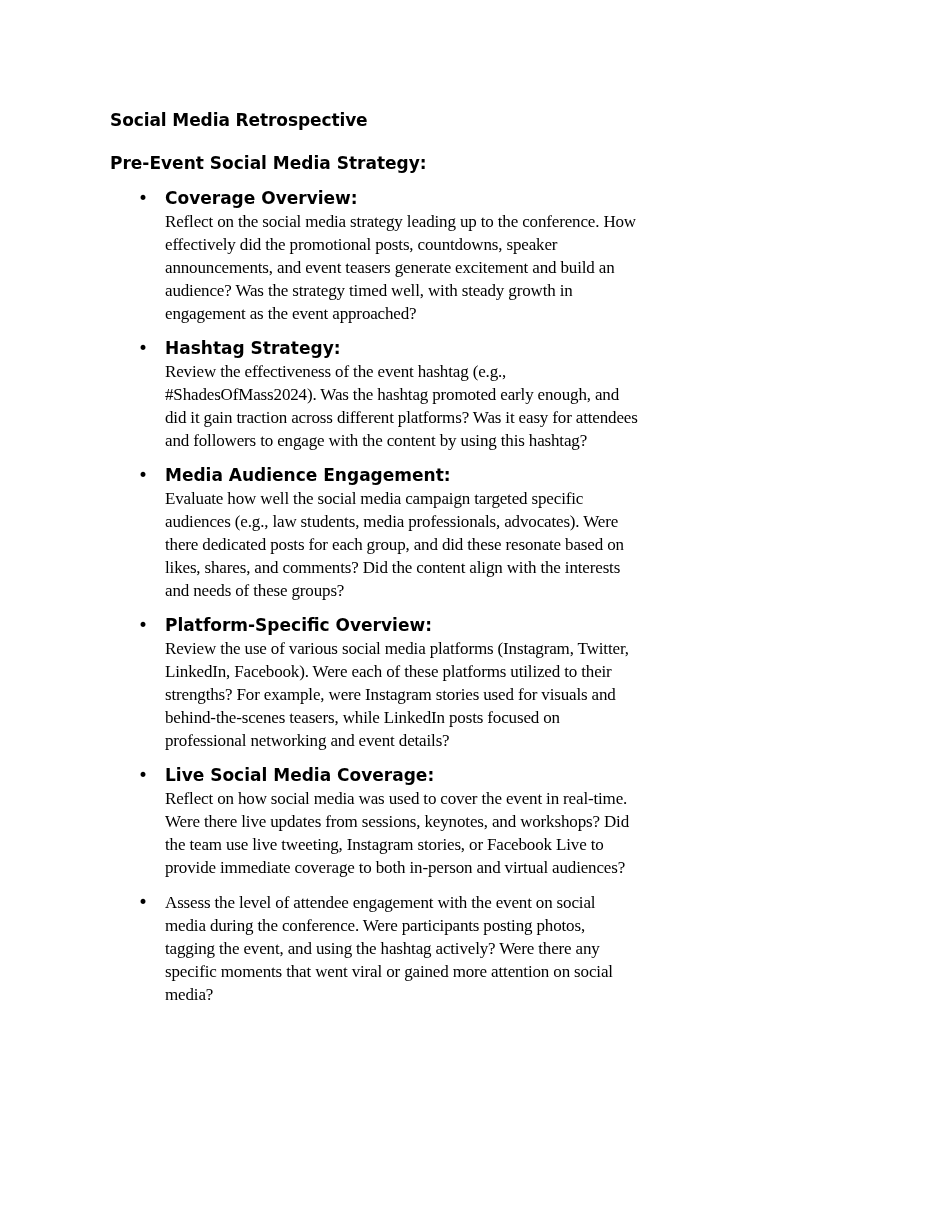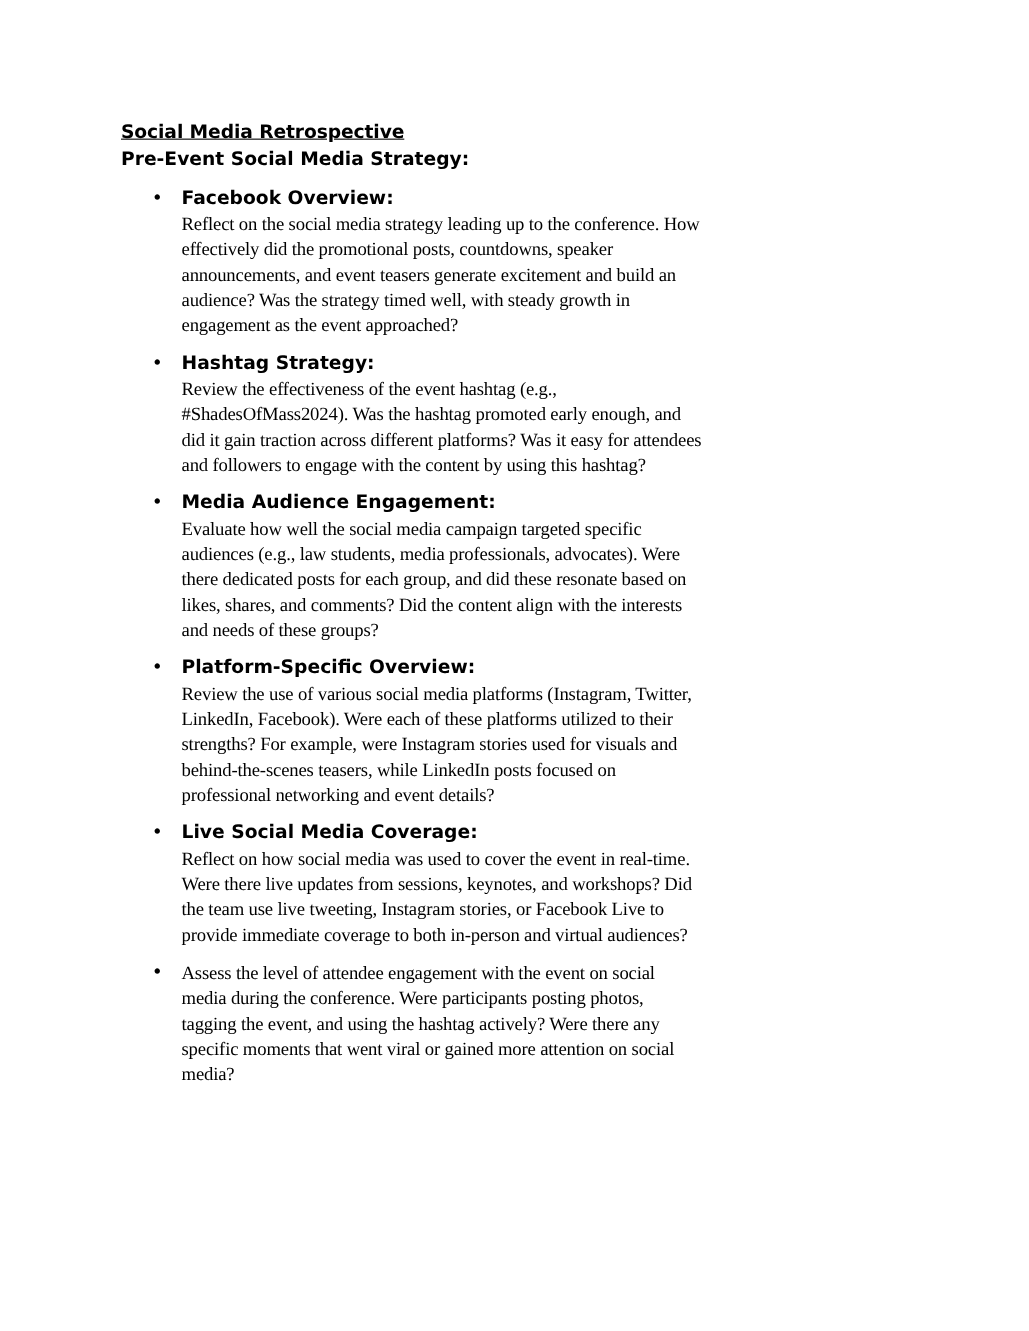--- a/index.html
+++ b/index.html
@@ -1,39 +1,39 @@
 <!DOCTYPE html>
 <html><head>
 <meta charset="utf-8">
 <style>
   html, body { margin: 0; padding: 0; background: #ffffff; }
   body { width: 935px; height: 1210px; position: relative; overflow: hidden;
          font-family: "DejaVu Sans", sans-serif; color: #000; }
   .page { position: absolute; left: 110px; top: 109px; width: 730px; }
   .title, .section-heading { font-weight: bold; font-size: 17px; line-height: 23px; margin: 0; }
-  .title { margin-bottom: 2px; letter-spacing: -0.1px; text-decoration: underline; }
+  .title { margin-bottom: 20px; letter-spacing: -0.1px; }
   .section-heading { margin-bottom: 12px; }
   ul { list-style: none; margin: 0; padding: 0; }
   li { position: relative; padding-left: 55px; margin-bottom: 12px; font-size: 17px; line-height: 23px; }
   .bullet { position: absolute; left: 28px; top: 0; font-size: 17px; line-height: 23px; }
   .item-heading { font-weight: bold; display: block; }
   .item-body { display: block; white-space: pre-line; letter-spacing: -0.15px; font-family: Liberation Serif, serif; }
 </style>
 </head>
 <body>
 
 <div class="page">
   <p class="title">Social Media Retrospective</p>
 
   <section>
     <p class="section-heading">Pre-Event Social Media Strategy:</p>
     <ul>
       <li>
         <span class="bullet">•</span>
-        <span class="item-heading">Facebook Overview:</span>
+        <span class="item-heading">Coverage Overview:</span>
         <span class="item-body">Reflect on the social media strategy leading up to the conference. How
 effectively did the promotional posts, countdowns, speaker
 announcements, and event teasers generate excitement and build an
 audience? Was the strategy timed well, with steady growth in
 engagement as the event approached?</span>
       </li>
       <li>
         <span class="bullet">•</span>
         <span class="item-heading">Hashtag Strategy:</span>
         <span class="item-body">Review the effectiveness of the event hashtag (e.g.,

